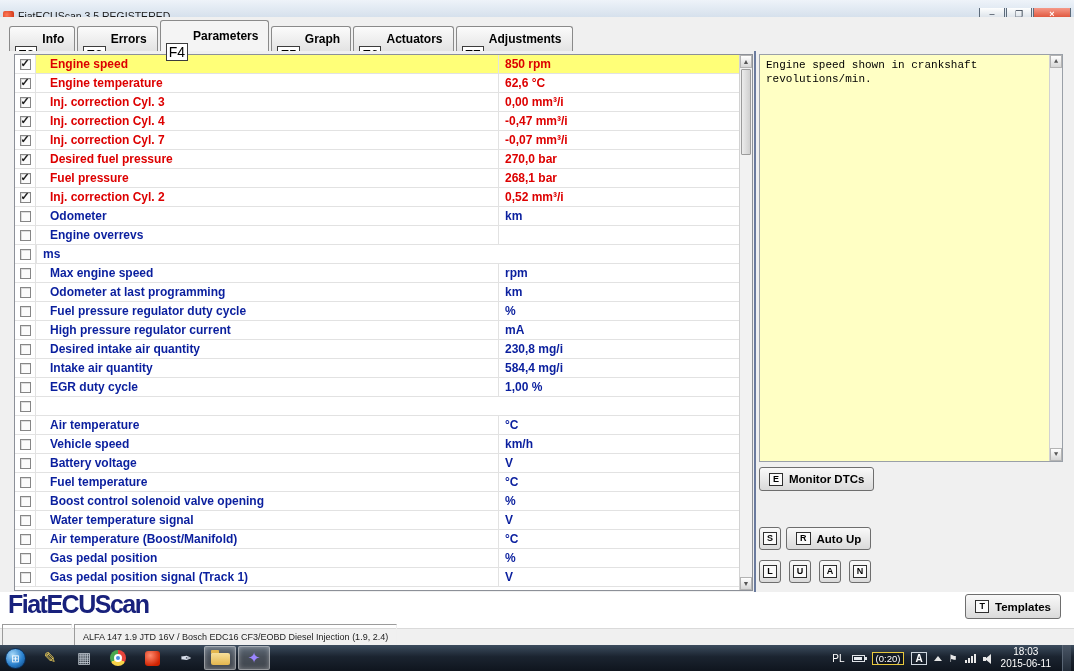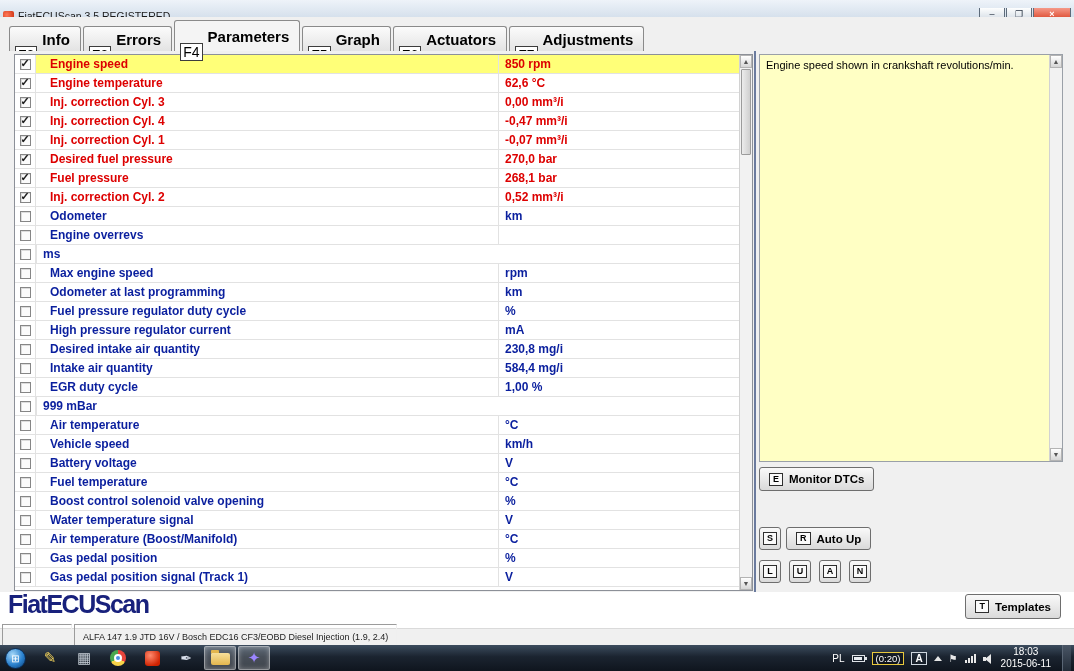--- a/index.html
+++ b/index.html
@@ -38,21 +38,21 @@
     display: flex; align-items: center; gap: 5px; height: 25px;
     padding: 0 10px 0 5px; margin-right: 2px;
     border: 1px solid #8a8a8a; border-bottom: none; border-radius: 3px 3px 0 0;
     background: linear-gradient(#fbfbfb, #e3e3e3); position: relative; cursor: default;
   }
   .tab.active { height: 31px; background: #f4f4f4; z-index: 2; }
   .fkey {
     border: 1px solid #3c3c3c; background: #fff; color: #000;
     font-size: 14px; font-weight: normal; padding: 1px 2px; line-height: 1; flex: 0 0 auto; margin-top: 31px;
   }
-  .tab-label { font-weight: bold; font-size: 15px; color: #000; white-space: nowrap; }
+  .tab-label { font-weight: bold; font-size: 12px; color: #000; white-space: nowrap; }
 
   
   .content { position: absolute; top: 51px; left: 0; width: 1074px; height: 541px; background: #f0f0f0; }
 
   .table-wrap {
     position: absolute; left: 14px; top: 3px; width: 739px; height: 537px;
     background: #fff; border: 1px solid #8c9098; display: flex;
   }
   .rows { flex: 1; overflow: hidden; }
   .prow { display: flex; height: 19px; border-bottom: 1px solid #e2e2e2; font-weight: bold; font-size: 12px; }
@@ -75,21 +75,21 @@
     border: 1px solid #b4b4b4; color: #555; font-size: 7px; line-height: 11px; text-align: center; }
   .sb-thumb { height: 86px; margin: 1px; background: linear-gradient(90deg, #ececec, #cfcfcf);
     border: 1px solid #9b9b9b; border-radius: 1px; flex: 0 0 auto; }
   .sb-track { flex: 1; }
 
   .splitter { position: absolute; left: 754px; top: 0; width: 2px; height: 541px; background: #6b7b9e; }
 
   
   .right-panel { position: absolute; left: 757px; top: 0; width: 317px; height: 541px; background: #f0f0f0; }
   .info-box { position: absolute; left: 2px; top: 3px; width: 304px; height: 408px;
-    background: #ffffc4; border: 1px solid #9aa0a8; display: flex; }
+    background: #ffffc4; border: 1px solid #9aa0a8; display: flex; font-family: Liberation Mono, monospace; }
   .info-text { flex: 1; padding: 4px 6px; font-size: 11px; color: #000; line-height: 1.25; }
 
   .w-btn { position: absolute; display: inline-flex; align-items: center; gap: 6px;
     padding: 0 9px; height: 24px; background: linear-gradient(#f9f9f9, #dadada);
     border: 1px solid #6e6e6e; border-radius: 3px; font-size: 11.5px; font-weight: bold; color: #000;
     cursor: default; white-space: nowrap; }
   .keycap { border: 1px solid #2f2f2f; background: #fafafa; font-size: 9px; font-weight: bold;
     padding: 1px 3px; line-height: 1; }
   .w-btn.square { width: 22px; justify-content: center; padding: 0; }
   .btn-monitor { left: 2px; top: 416px; }
@@ -230,21 +230,21 @@
           <span class="cbcell">
             <span class="cbox on"></span>
           </span>
           <span class="pname">Inj. correction Cyl. 4</span>
           <span class="pvalue">-0,47 mm³/i</span>
         </div>
         <div class="prow checked">
           <span class="cbcell">
             <span class="cbox on"></span>
           </span>
-          <span class="pname">Inj. correction Cyl. 1</span>
+          <span class="pname">Inj. correction Cyl. 7</span>
           <span class="pvalue">-0,07 mm³/i</span>
         </div>
         <div class="prow checked">
           <span class="cbcell">
             <span class="cbox on"></span>
           </span>
           <span class="pname">Desired fuel pressure</span>
           <span class="pvalue">270,0 bar</span>
         </div>
         <div class="prow checked">
@@ -327,21 +327,20 @@
           <span class="cbcell">
             <span class="cbox"></span>
           </span>
           <span class="pname">EGR duty cycle</span>
           <span class="pvalue">1,00 %</span>
         </div>
         <div class="prow unchecked">
           <span class="cbcell">
             <span class="cbox"></span>
           </span>
-          <span class="pvalue">999 mBar</span>
         </div>
         <div class="prow unchecked">
           <span class="cbcell">
             <span class="cbox"></span>
           </span>
           <span class="pname">Air temperature</span>
           <span class="pvalue">°C</span>
         </div>
         <div class="prow unchecked">
           <span class="cbcell">

